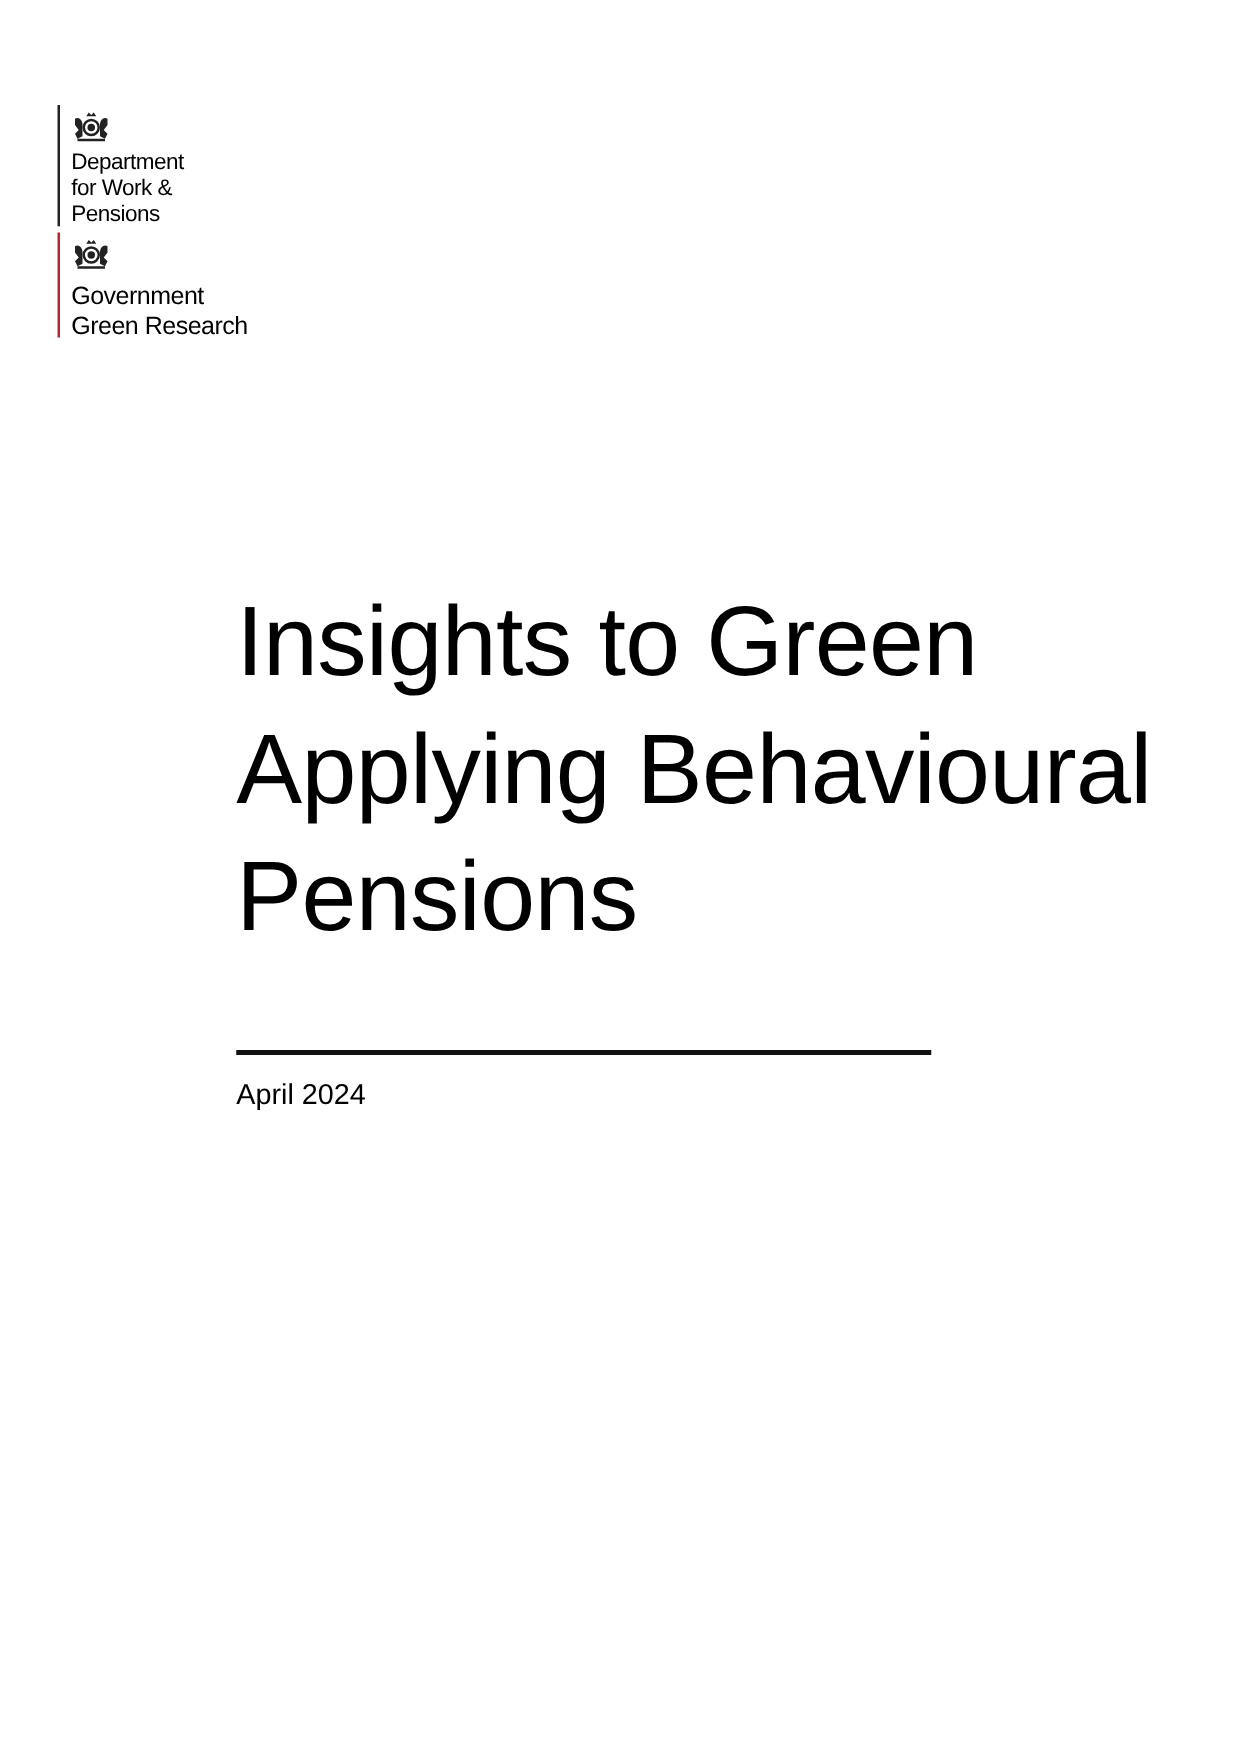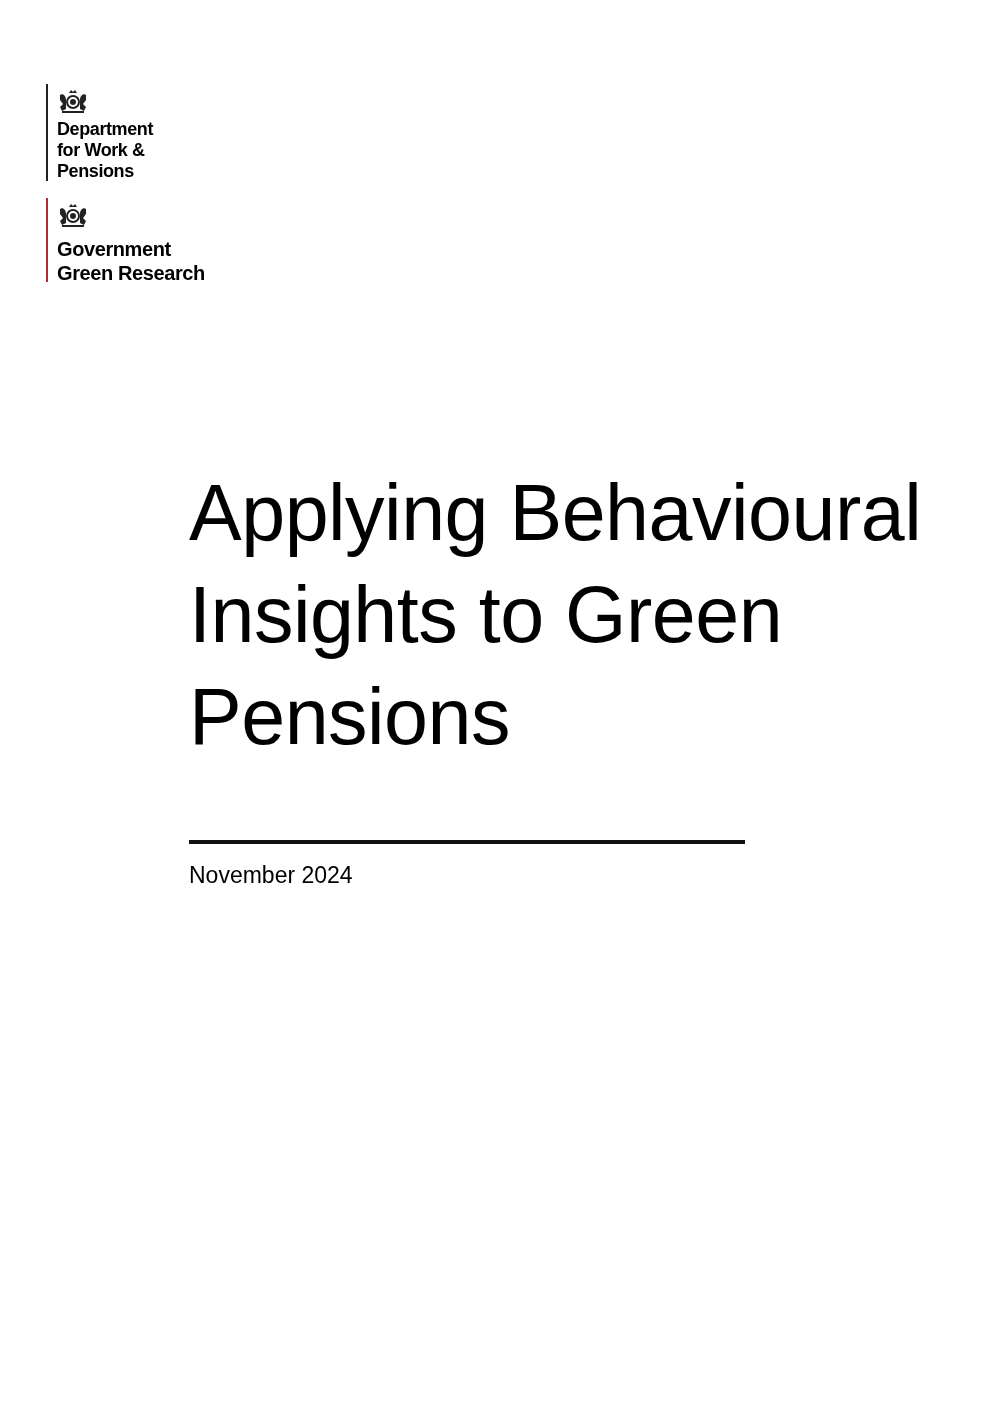--- a/index.html
+++ b/index.html
@@ -1,27 +1,27 @@
 <!DOCTYPE html>
 <html><head>
   <meta charset="utf-8">
   <style>
     html, body { margin: 0; padding: 0; background: #ffffff; }
     body { width: 991px; height: 1403px; position: relative; overflow: hidden; font-family: "Liberation Sans", sans-serif; color: #000; }
 
-    .logo { position: absolute; left: 46px; font-weight: bold; }
+    .logo { position: absolute; left: 46px; }
     .logo .bar { position: absolute; left: 0; top: 0; width: 2px; }
     .logo .crest { position: absolute; left: 10px; top: 3px; width: 34px; height: 28px; }
     .logo .text { position: absolute; left: 11px; font-size: 18.5px; line-height: 21px; letter-spacing: -0.4px; white-space: nowrap; }
 
     #logo-dwp { top: 84px; width: 120px; height: 97px; }
     #logo-dwp .bar { height: 97px; background: #222; }
     #logo-dwp .text { top: 35px; font-size: 18px; line-height: 21px; }
 
-    #logo-gsr { top: 198px; width: 175px; height: 84px; padding-left: 26px; }
+    #logo-gsr { top: 186px; width: 175px; height: 84px; padding-left: 26px; }
     #logo-gsr .bar { height: 84px; background: #b1282e; }
     #logo-gsr .text { top: 39px; font-size: 20px; line-height: 24px; }
 
     .title { position: absolute; left: 189px; top: 462px; font-size: 79px; line-height: 102px; letter-spacing: -0.5px; white-space: nowrap; }
     .title div { display: block; }
 
     .rule { position: absolute; left: 189px; top: 840px; width: 556px; height: 4px; background: #111; }
 
     .date { position: absolute; left: 189px; top: 861px; font-size: 23px; line-height: 28px; }
   </style>
@@ -59,20 +59,20 @@
       <rect x="6" y="24" width="22" height="2"></rect>
     </g>
   </svg>
   <div class="text">
     <div>Government</div>
     <div>Green Research</div>
   </div>
 </div>
 
 <div class="title">
+  <div>Insights to Green</div>
   <div>Applying Behavioural</div>
-  <div>Insights to Green</div>
   <div>Pensions</div>
 </div>
 
 <div class="rule"></div>
 
-<div class="date">November 2024</div>
+<div class="date">April 2024</div>
 
 </body></html>

